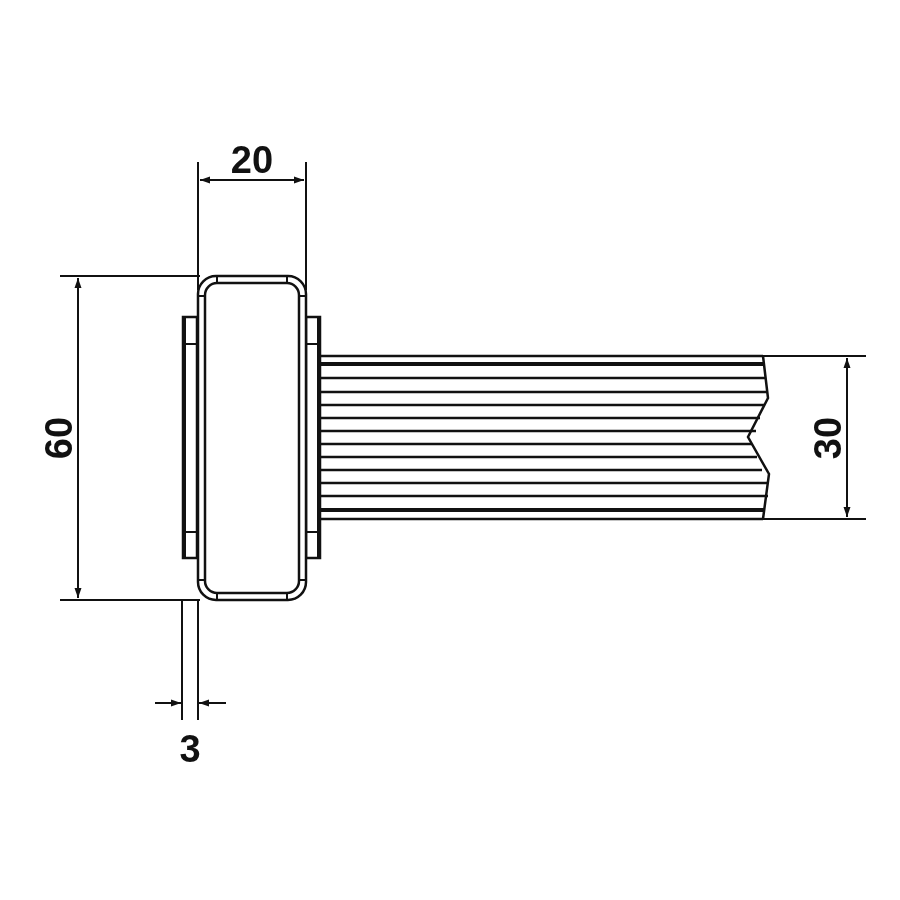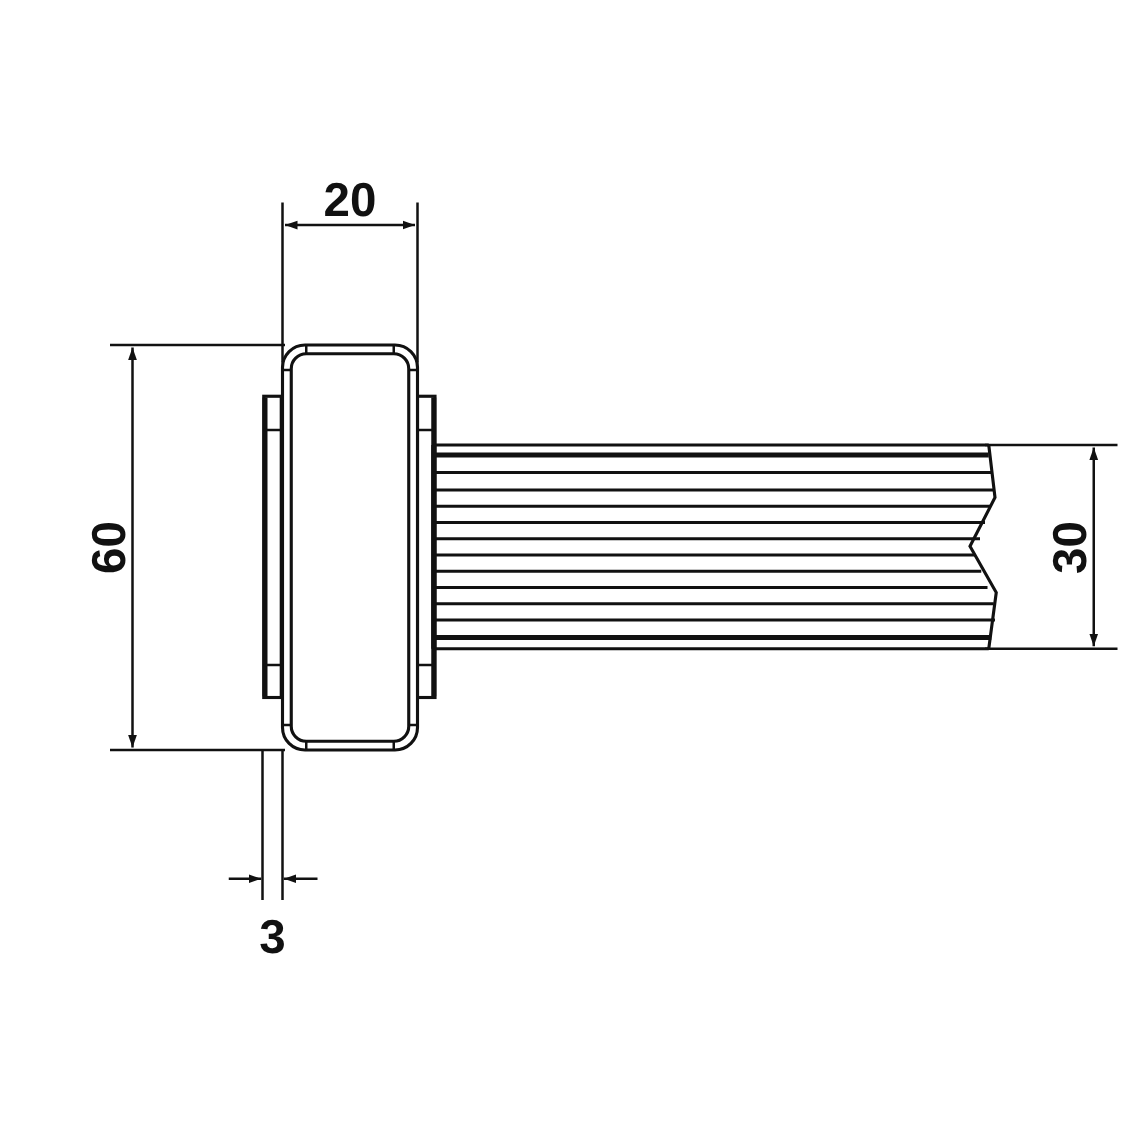--- a/index.html
+++ b/index.html
@@ -1,17 +1,17 @@
 <!DOCTYPE html>
 <html><head>
   <meta charset="utf-8">
   <style>
     html, body { margin: 0; padding: 0; background: #ffffff; }
     body { width: 900px; height: 900px; overflow: hidden; }
-    .canvas { position: relative; width: 816px; height: 900px; margin-left: 28px; }
+    .canvas { position: relative; width: 816px; height: 900px; }
     svg { position: absolute; left: 0; top: 0; }
     .dim-text { font-family: "Liberation Sans", sans-serif; font-weight: bold; fill: #111111; }
   </style>
 </head>
 <body>
 
 <div class="canvas">
   <svg width="900" height="900" viewBox="0 0 900 900">
     <defs>
       <marker id="arr" viewBox="0 0 10 10" refX="10" refY="5" markerWidth="10" markerHeight="10" orient="auto-start-reverse" markerUnits="userSpaceOnUse">

